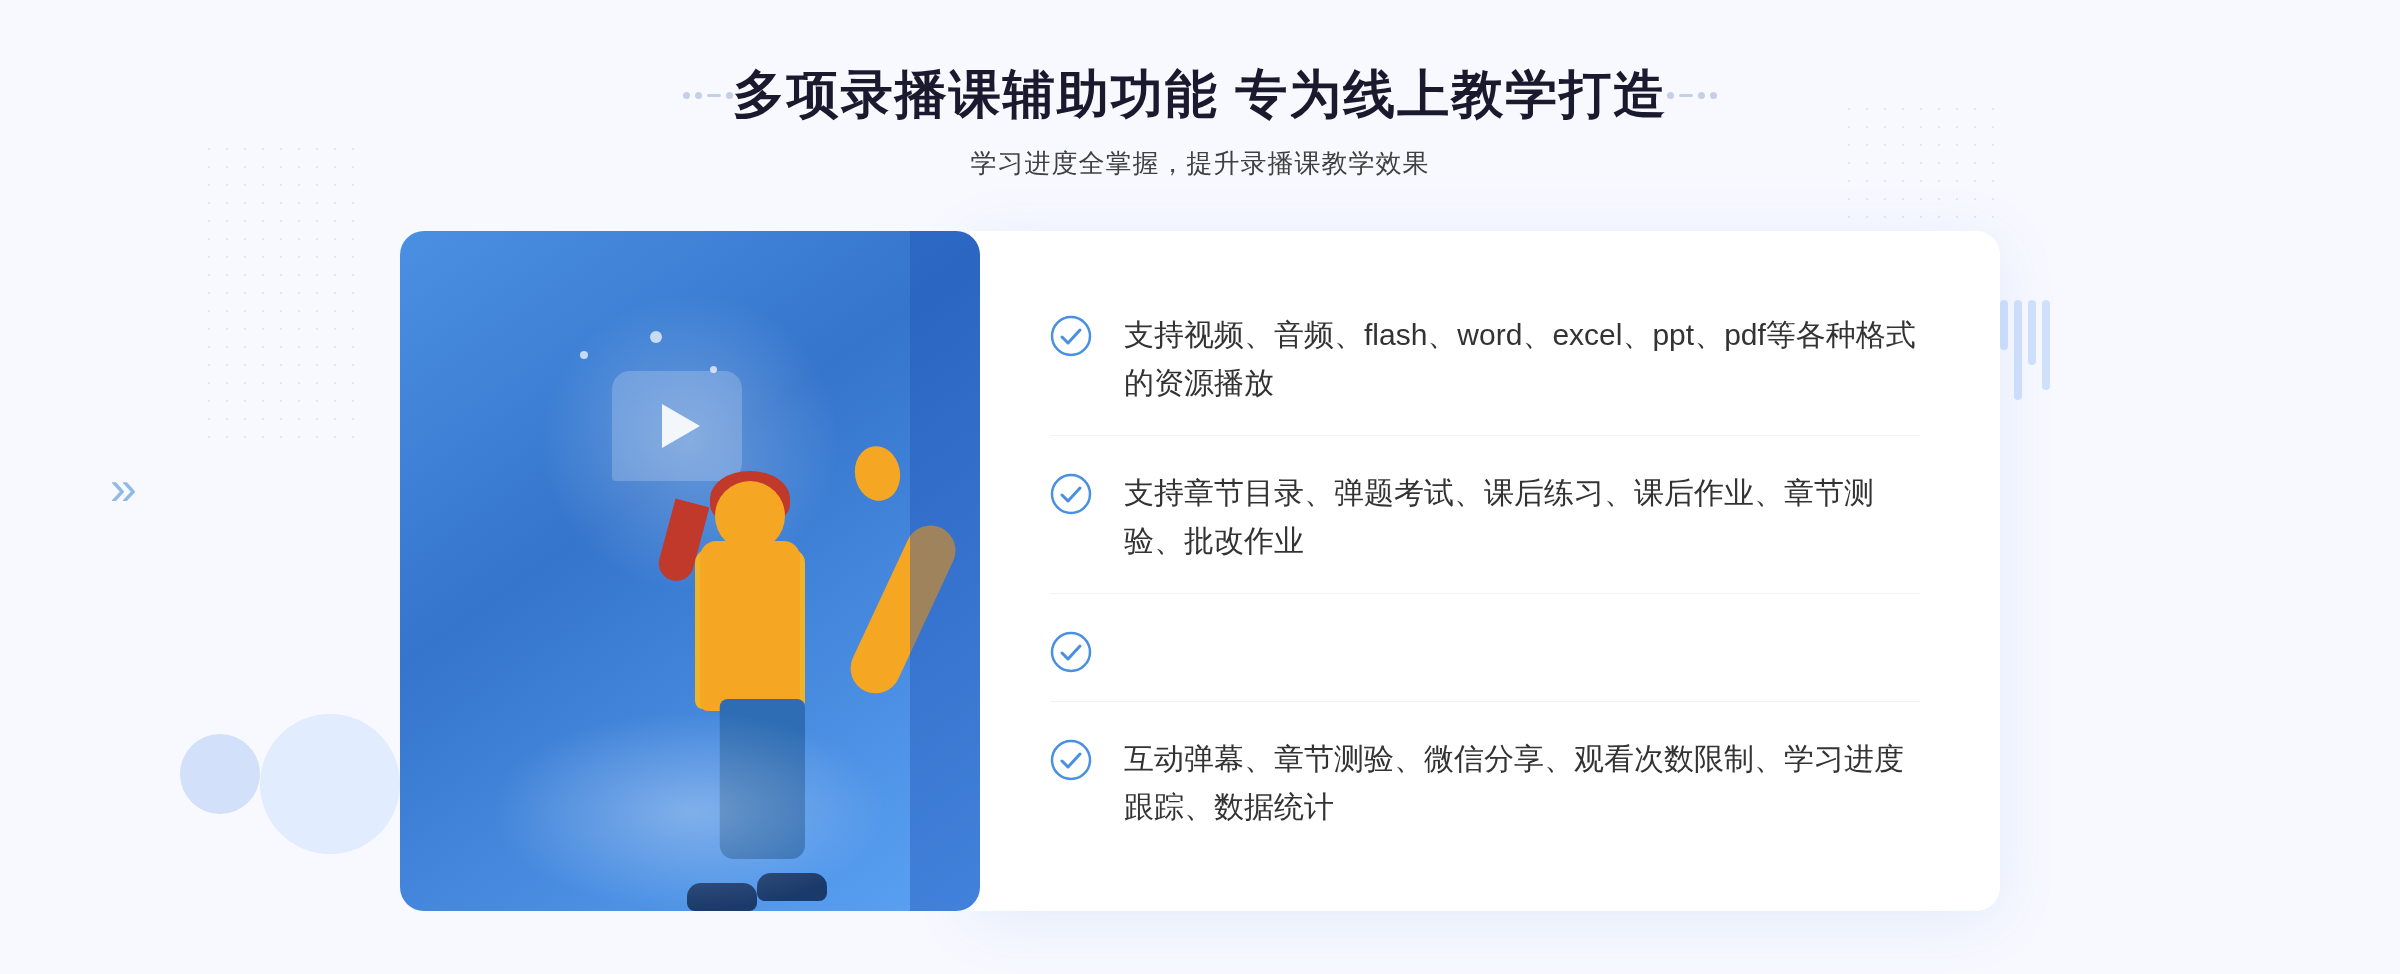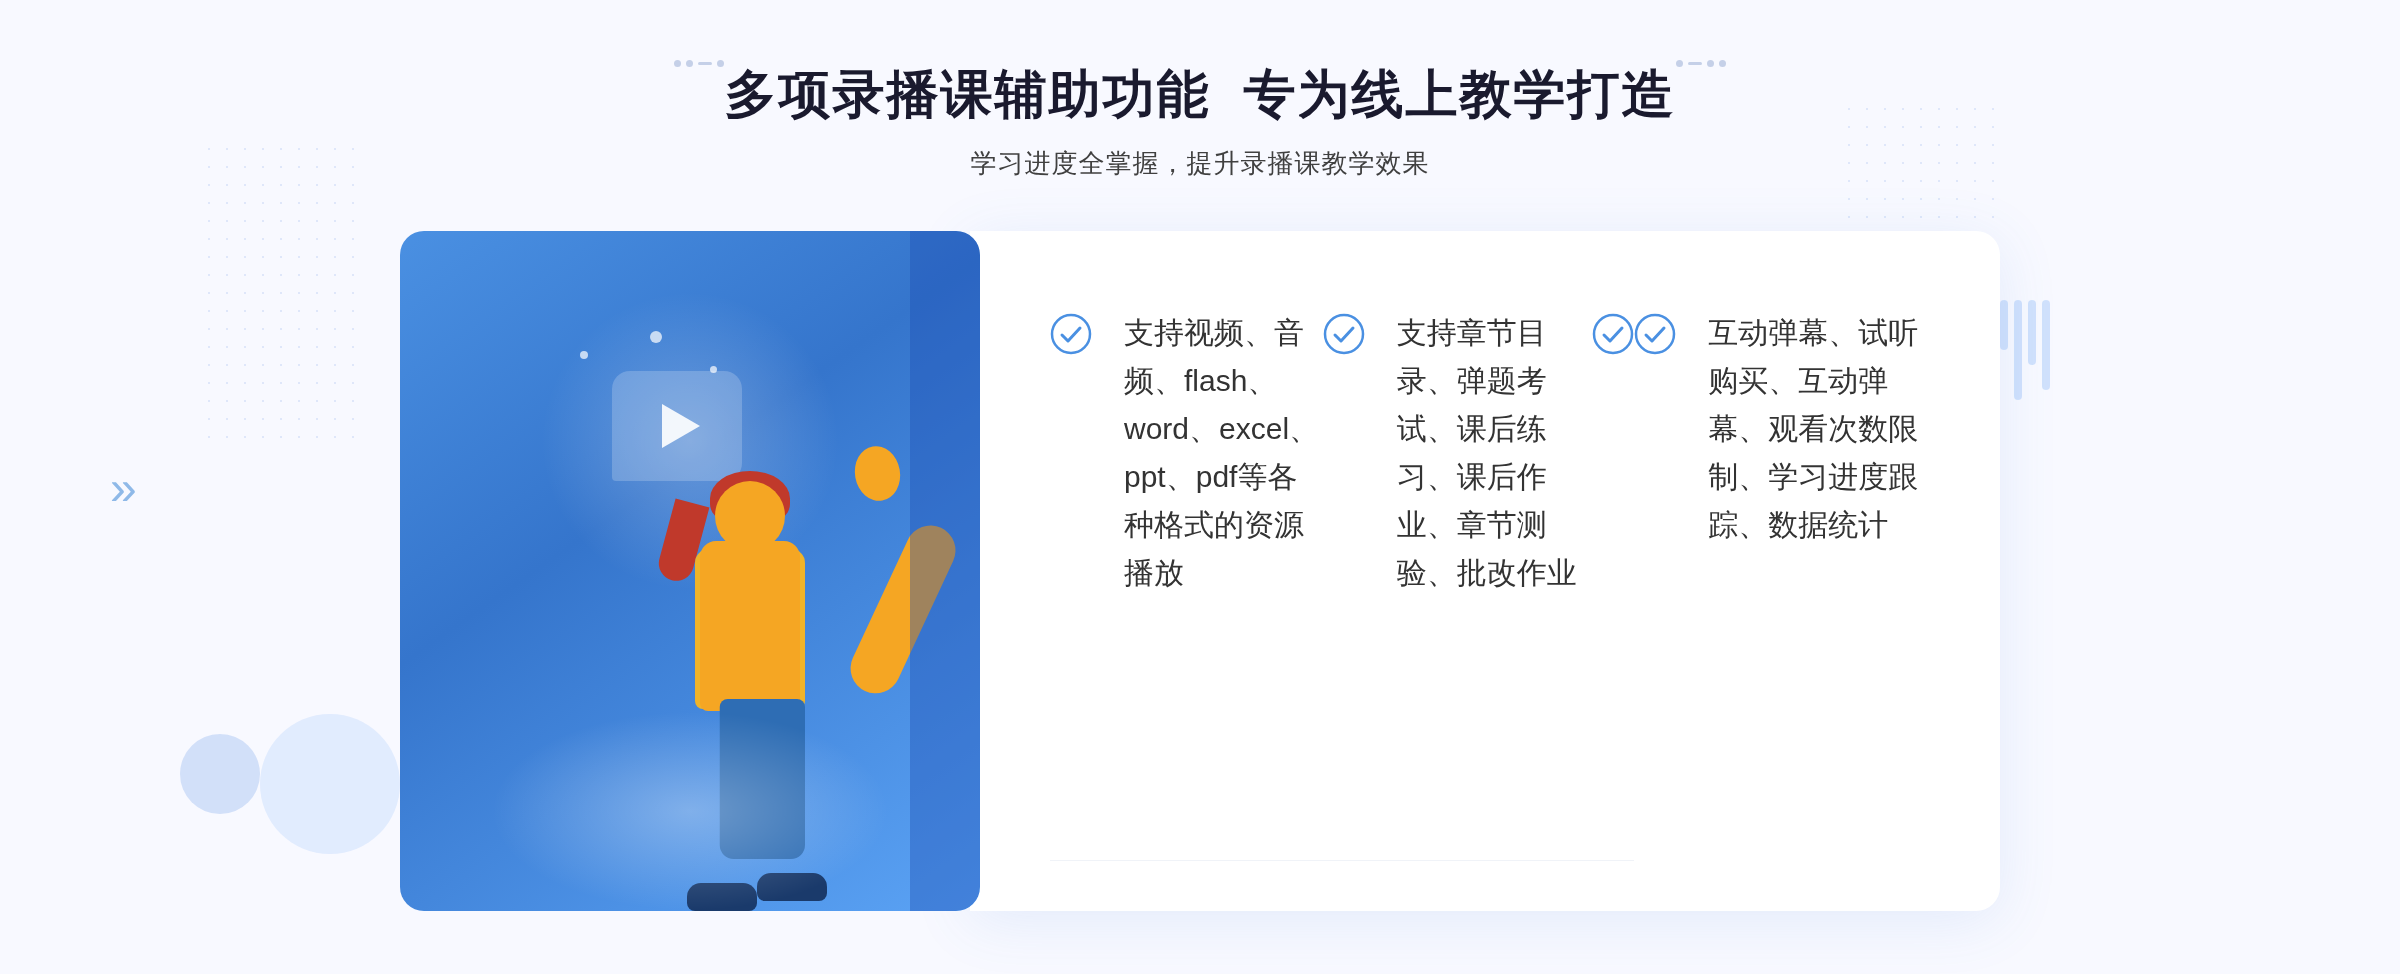--- a/index.html
+++ b/index.html
@@ -98,23 +98,22 @@
 
     
     .header {
       text-align: center;
       margin-bottom: 50px;
       position: relative;
     }
 
     .header-title-wrapper {
       display: flex;
-      align-items: flex-start;
+      align-items: center;
       justify-content: center;
-      font-family: Liberation Mono, monospace;
     }
 
     .header-deco {
       display: flex;
       gap: 5px;
       align-items: center;
     }
 
     .header-deco-dot {
       width: 7px;
@@ -370,20 +369,21 @@
 
     
     .features-panel {
       flex: 1;
       background: #ffffff;
       border-radius: 0 24px 24px 0;
       box-shadow: 0 10px 60px rgba(70, 130, 220, 0.12);
       padding: 50px 80px;
       margin-left: -10px;
       display: flex;
+      flex-direction: column;
       justify-content: space-around;
     }
 
     .feature-item {
       display: flex;
       align-items: flex-start;
       gap: 32px;
       padding: 28px 0;
       border-bottom: 1px solid #f0f3f8;
     }
@@ -519,18 +519,18 @@
         </div>
       </div>
 
       <div class="feature-item">
         <div class="check-icon">
           <svg viewBox="0 0 42 42" fill="none" xmlns="http://www.w3.org/2000/svg">
             <circle cx="21" cy="21" r="19" stroke="#4a90e2" stroke-width="2.5"></circle>
             <polyline points="12,22 18,28 30,15" stroke="#4a90e2" stroke-width="3" stroke-linecap="round" stroke-linejoin="round"></polyline>
           </svg>
         </div>
-        <span class="feature-text">互动弹幕、试听购买、互动弹幕、观看次数限制、学习进度跟踪、数据统计</span>
+        <span class="feature-text">互动弹幕、章节测验、微信分享、观看次数限制、学习进度跟踪、数据统计</span>
       </div>
 
     </div>
   </div>
 </div>
 
 </body></html>

